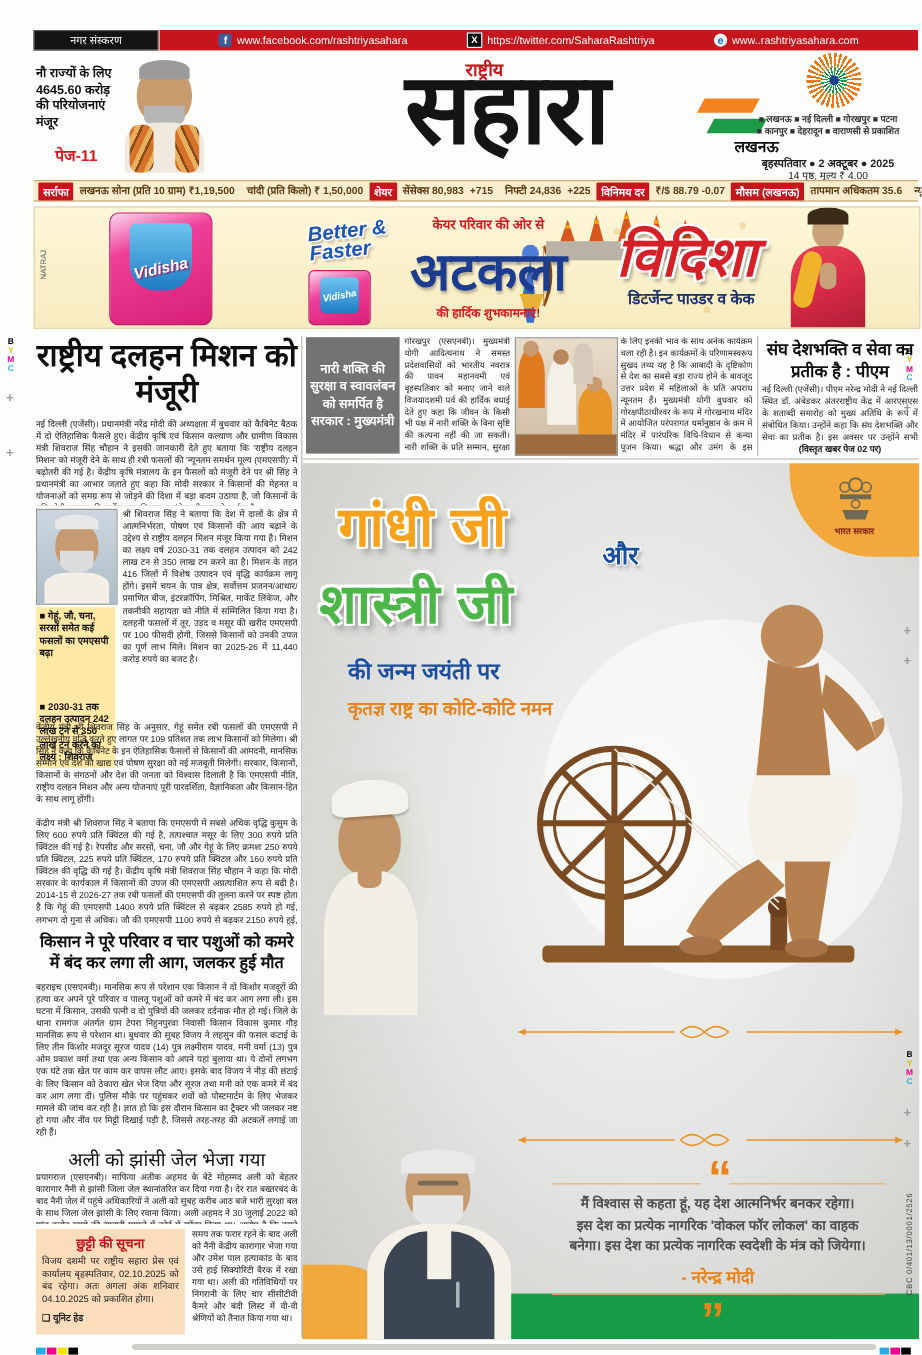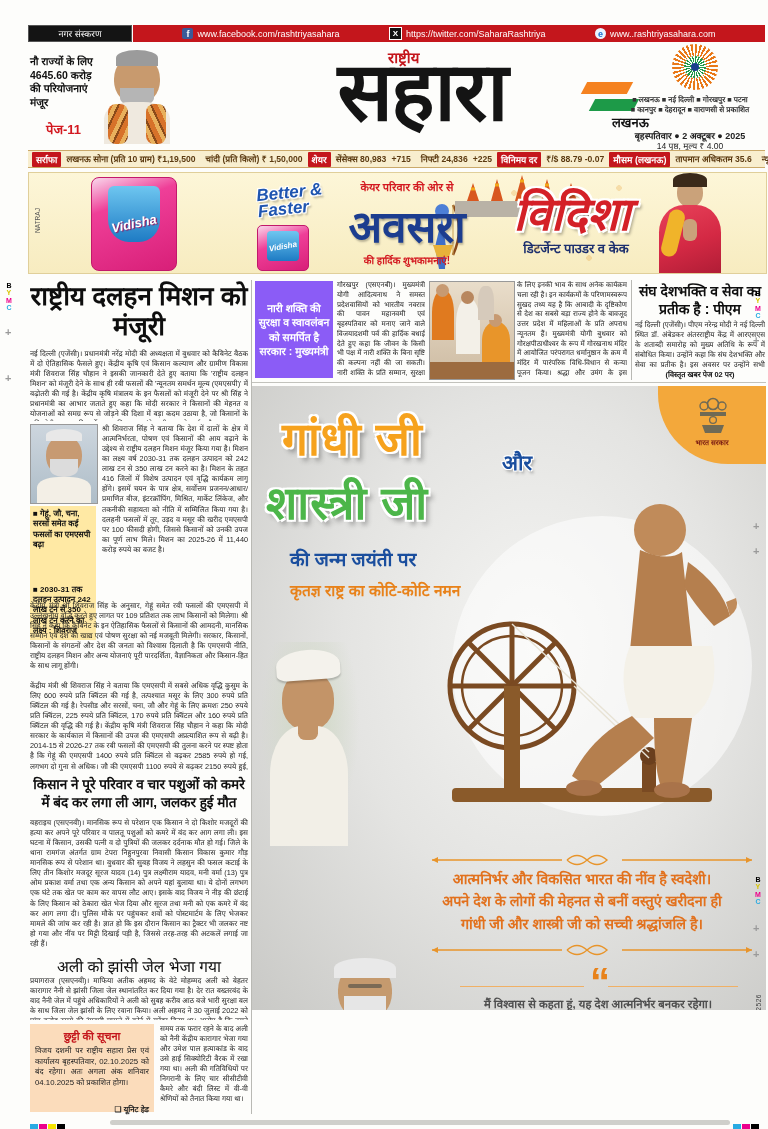--- a/index.html
+++ b/index.html
@@ -114,21 +114,21 @@
     </div>
 
     <div class="abs" style="left:418px;top:2px;width:150px;height:44px;">
       <svg width="150" height="44">
         <rect x="8" y="26" width="134" height="16" fill="#b9b2a6"></rect>
         <path d="M20 26 L26 8 L32 26 Z M44 26 L50 4 L56 26 Z M68 26 L75 0 L82 26 Z M94 26 L100 4 L106 26 Z M118 26 L124 8 L130 26 Z" fill="#d8571f"></path>
         <path d="M24 14 h4 M48 10 h4 M73 6 h4 M98 10 h4 M122 14 h4" stroke="#f2a71b" stroke-width="3"></path>
       </svg>
     </div>
     <div class="abs" style="left:288px;top:6px;width:180px;text-align:center;font-size:11px;font-weight:bold;color:#d31920;">केयर परिवार की ओर से</div>
-    <div class="abs" style="left:288px;top:22px;width:180px;text-align:center;font-size:44px;font-weight:900;color:#1c3d8f;text-shadow:1px 2px 2px rgba(0,0,0,.25);">अवसरा</div>
+    <div class="abs" style="left:288px;top:22px;width:180px;text-align:center;font-size:44px;font-weight:900;color:#1c3d8f;text-shadow:1px 2px 2px rgba(0,0,0,.25);">अटकला</div>
     <div class="abs" style="left:288px;top:80px;width:180px;text-align:center;font-size:10px;font-weight:bold;color:#d31920;">की हार्दिक शुभकामनाएं!</div>
     <div class="abs" style="left:448px;top:8px;width:190px;text-align:center;font-size:46px;font-weight:900;font-style:italic;color:#d42027;text-shadow:-2px -2px 0 #fff,2px -2px 0 #fff,-2px 2px 0 #fff,2px 2px 0 #fff,3px 4px 3px rgba(0,0,0,.3);">विदिशा</div>
     <div class="abs" style="left:452px;top:66px;width:190px;text-align:center;font-size:13px;font-weight:900;color:#1c2f6e;">डिटर्जेन्ट पाउडर व केक</div>
 
     <div class="abs" style="left:616px;top:0;width:92px;height:100px;">
       <div class="abs" style="left:32px;top:4px;width:26px;height:30px;background:#caa27a;border-radius:50% 50% 45% 45%;"></div>
       <div class="abs" style="left:28px;top:0px;width:34px;height:14px;background:#3a2а1a;background:#3a2a1a;border-radius:50% 50% 0 0;"></div>
       <div class="abs" style="left:14px;top:32px;width:62px;height:68px;background:linear-gradient(160deg,#e8425a 0%,#d42944 55%,#b01d36 100%);border-radius:40% 40% 0 0;"></div>
       <div class="abs" style="left:38px;top:46px;width:14px;height:22px;background:#caa27a;border-radius:6px;"></div>
       <div class="abs" style="left:20px;top:36px;width:16px;height:48px;background:#f0b42a;border-radius:8px;transform:rotate(14deg);"></div>
@@ -157,27 +157,27 @@
 
   <div class="abs" style="left:30px;top:776px;width:218px;font-size:13.5px;font-weight:800;line-height:1.35;color:#0e0e0e;text-align:center;">किसान ने पूरे परिवार व चार पशुओं को कमरे में बंद कर लगा ली आग, जलकर हुई मौत</div>
   <div class="abs jtext" style="left:30px;top:818px;width:218px;height:132px;">बहराइच (एसएनबी)। मानसिक रूप से परेशान एक किसान ने दो किशोर मजदूरों की हत्या कर अपने पूरे परिवार व पालतू पशुओं को कमरे में बंद कर आग लगा ली। इस घटना में किसान, उसकी पत्नी व दो पुत्रियों की जलकर दर्दनाक मौत हो गई। जिले के थाना रामगंज अंतर्गत ग्राम टेपरा निहुनपुरवा निवासी किसान विकास कुमार गौड़ मानसिक रूप से परेशान था। बुधवार की सुबह विजय ने लहसुन की फसल कटाई के लिए तीन किशोर मजदूर सूरज यादव (14) पुत्र लक्ष्मीराम यादव, मनी वर्मा (13) पुत्र ओम प्रकाश वर्मा तथा एक अन्य किसान को अपने यहां बुलाया था। ये दोनों लगभग एक घंटे तक खेत पर काम कर वापस लौट आए। इसके बाद विजय ने नीड़ की छंटाई के लिए किसान को ठेकारा खेत भेज दिया और सूरज तथा मनी को एक कमरे में बंद कर आग लगा दी। पुलिस मौके पर पहुंचकर शवों को पोस्टमार्टम के लिए भेजकर मामले की जांच कर रही है। ज्ञात हो कि इस दौरान किसान का ट्रैक्टर भी जलकर नष्ट हो गया और नींव पर मिट्टी दिखाई पड़ी है, जिससे तरह-तरह की अटकलें लगाई जा रही हैं।</div>
 
   <div class="abs" style="left:30px;top:955px;width:218px;font-size:15.5px;font-weight:400;color:#0e0e0e;text-align:center;">अली को झांसी जेल भेजा गया</div>
   <div class="abs jtext" style="left:30px;top:976px;width:218px;height:44px;">प्रयागराज (एसएनबी)। माफिया अतीक अहमद के बेटे मोहम्मद अली को बेहतर कारागार नैनी से झांसी जिला जेल स्थानांतरित कर दिया गया है। देर रात बख्तरबंद के बाद नैनी जेल में पहुंचे अधिकारियों ने अली को सुबह करीब आठ बजे भारी सुरक्षा बल के साथ जिला जेल झांसी के लिए रवाना किया। अली अहमद ने 30 जुलाई 2022 को पांच करोड़ रुपये की रंगदारी मामले में कोर्ट में सरेंडर किया था। आरोप है कि उसने प्रॉपर्टी डीलर जीशान उर्फ जानू से पांच करोड़ रुपये की रंगदारी मांगी थी। लंबे</div>
 
   <div class="abs" style="left:30px;top:1024px;width:124px;height:88px;background:#fbdcbb;padding:4px 5px;box-sizing:border-box;">
     <div style="font-size:11px;font-weight:900;color:#c4161c;text-align:center;margin-bottom:3px;">छुट्टी की सूचना</div>
     <div style="font-size:7.8px;line-height:1.35;color:#222;text-align:justify;">विजय दशमी पर राष्ट्रीय सहारा प्रेस एवं कार्यालय बृहस्पतिवार, 02.10.2025 को बंद रहेगा। अतः अगला अंक शनिवार 04.10.2025 को प्रकाशित होगा।</div>
-    <div style="font-size:7.8px;font-weight:bold;color:#222;text-align:right;margin-top:16px;">❑ यूनिट हेड</div>
+    <div style="font-size:7.8px;font-weight:bold;color:#222;text-align:left;margin-top:5px;">❑ यूनिट हेड</div>
   </div>
   <div class="abs jtext" style="left:160px;top:1024px;width:88px;height:88px;">समय तक फरार रहने के बाद अली को नैनी केंद्रीय कारागार भेजा गया और उमेश पाल हत्याकांड के बाद उसे हाई सिक्योरिटी बैरक में रखा गया था। अली की गतिविधियों पर निगरानी के लिए चार सीसीटीवी कैमरे और बंदी लिस्ट में वी-वी श्रेणियों को तैनात किया गया था।</div>
 
   <div class="vrule" style="left:251px;top:280px;height:834px;"></div>
 
-  <div class="abs" style="left:255px;top:281px;width:78px;height:97px;background:#8b5cf6;display:flex;align-items:center;justify-content:center;padding:2px;box-sizing:border-box;">
+  <div class="abs" style="left:255px;top:281px;width:78px;height:97px;background:#737373;display:flex;align-items:center;justify-content:center;padding:2px;box-sizing:border-box;">
     <div style="color:#fff;font-size:10.5px;font-weight:900;line-height:1.35;text-align:center;">नारी शक्ति की सुरक्षा व स्वावलंबन को समर्पित है सरकार : मुख्यमंत्री</div>
   </div>
   <div class="abs jtext" style="left:337px;top:281px;width:88px;height:97px;font-size:7.1px;">गोरखपुर (एसएनबी)। मुख्यमंत्री योगी आदित्यनाथ ने समस्त प्रदेशवासियों को भारतीय नवरात्र की पावन महानवमी एवं बृहस्पतिवार को मनाए जाने वाले विजयादशमी पर्व की हार्दिक बधाई देते हुए कहा कि जीवन के किसी भी पक्ष में नारी शक्ति के बिना सृष्टि की कल्पना नहीं की जा सकती। नारी शक्ति के प्रति सम्मान, सुरक्षा और स्वावलंबन</div>
 
   <div class="abs" style="left:429px;top:281px;width:84px;height:97px;border:1px solid #999;overflow:hidden;background:linear-gradient(#e9ddca,#cdbba2);">
     <div class="abs" style="left:2px;top:8px;width:22px;height:50px;background:#e07a1f;border-radius:45% 45% 0 0;"></div>
     <div class="abs" style="left:6px;top:2px;width:13px;height:13px;background:#c79a72;border-radius:50%;"></div>
     <div class="abs" style="left:26px;top:16px;width:24px;height:56px;background:#f3f0e8;border-radius:45% 45% 0 0;"></div>
     <div class="abs" style="left:31px;top:9px;width:13px;height:13px;background:#b8875e;border-radius:50%;"></div>
     <div class="abs" style="left:52px;top:40px;width:28px;height:40px;background:#e8952a;border-radius:45% 45% 0 0;"></div>
@@ -187,21 +187,21 @@
   </div>
 
   <div class="abs jtext" style="left:517px;top:281px;width:110px;height:97px;font-size:7.1px;">के लिए इनकी भाव के साथ अनेक कार्यक्रम चला रही है। इन कार्यक्रमों के परिणामस्वरूप सुखद तथ्य यह है कि आबादी के दृष्टिकोण से देश का सबसे बड़ा राज्य होने के बावजूद उत्तर प्रदेश में महिलाओं के प्रति अपराध न्यूनतम हैं। मुख्यमंत्री योगी बुधवार को गोरक्षपीठाधीश्वर के रूप में गोरखनाथ मंदिर में आयोजित परंपरागत धर्मानुष्ठान के क्रम में मंदिर में पारंपरिक विधि-विधान से कन्या पूजन किया। श्रद्धा और उमंग के इस अनुष्ठान में मातृ शक्ति व नारी शक्ति के प्रति आदर का भाव झलका।</div>
 
   <div class="vrule" style="left:631px;top:280px;height:100px;"></div>
 
   <div class="abs" style="left:635px;top:282px;width:130px;font-size:14px;font-weight:800;line-height:1.3;color:#0e0e0e;text-align:center;">संघ देशभक्ति व सेवा का प्रतीक है : पीएम</div>
   <div class="abs jtext" style="left:635px;top:320px;width:130px;height:50px;font-size:7.2px;">नई दिल्ली (एजेंसी)। पीएम नरेन्द्र मोदी ने नई दिल्ली स्थित डॉ. अंबेडकर अंतरराष्ट्रीय केंद्र में आरएसएस के शताब्दी समारोह को मुख्य अतिथि के रूप में संबोधित किया। उन्होंने कहा कि संघ देशभक्ति और सेवा का प्रतीक है। इस अवसर पर उन्होंने सभी नागरिकों को नवरात्र की शुभकामनाएं दीं।</div>
   <div class="abs" style="left:635px;top:369px;width:130px;font-size:7.4px;font-weight:bold;color:#111;text-align:center;">(विस्तृत खबर पेज 02 पर)</div>
 
-  <div class="abs" style="left:252px;top:386px;width:514px;height:624px;background:radial-gradient(ellipse at 55% 42%,#f5f5f3 0%,#e4e4e2 48%,#c9c9c6 100%);overflow:hidden;">
+  <div class="abs" style="left:252px;top:386px;width:514px;height:730px;background:radial-gradient(ellipse at 55% 42%,#f5f5f3 0%,#e4e4e2 48%,#c9c9c6 100%);overflow:hidden;">
 
     <div class="abs" style="right:0;top:0;width:108px;height:78px;background:#f3a83b;border-radius:0 0 0 70px;">
       <div class="abs" style="left:38px;top:8px;width:34px;height:42px;">
         <svg width="34" height="42" viewBox="0 0 34 42">
           <circle cx="17" cy="10" r="5.5" fill="none" stroke="#6f6a55" stroke-width="1.6"></circle>
           <circle cx="8" cy="12" r="4" fill="none" stroke="#6f6a55" stroke-width="1.4"></circle>
           <circle cx="26" cy="12" r="4" fill="none" stroke="#6f6a55" stroke-width="1.4"></circle>
           <rect x="4" y="18" width="26" height="4" fill="#6f6a55"></rect>
           <circle cx="17" cy="26" r="3.4" fill="none" stroke="#6f6a55" stroke-width="1.3"></circle>
           <path d="M6 31 h22 l-3 8 h-16 Z" fill="#6f6a55"></path>
@@ -257,25 +257,20 @@
 
     <div class="abs" style="left:180px;top:466px;width:320px;height:16px;">
       <svg width="320" height="16">
           <line x1="0" y1="8" x2="130" y2="8" stroke="#e8942a" stroke-width="1.4"></line>
           <line x1="190" y1="8" x2="320" y2="8" stroke="#e8942a" stroke-width="1.4"></line>
           <path d="M135 8 q10 -9 20 0 q10 9 20 0 q-10 -9 -20 0 q-10 9 -20 0" stroke="#e8942a" fill="none" stroke-width="1.4"></path>
           <path d="M0 8 l6 -3 v6 Z M320 8 l-6 -3 v6 Z" fill="#e8942a"></path>
         </svg>
     </div>
 
-    <div class="abs" style="left:150px;top:482px;width:360px;text-align:center;font-size:14.4px;font-weight:800;color:#e2711d;line-height:1.55;">
-      <div>आत्मनिर्भर और विकसित भारत की नींव है स्वदेशी।</div>
-      <div>अपने देश के लोगों की मेहनत से बनीं वस्तुएं खरीदना ही</div>
-      <div>गांधी जी और शास्त्री जी को सच्ची श्रद्धांजलि है।</div>
-    </div>
 
     <div class="abs" style="left:180px;top:556px;width:320px;height:16px;">
       <svg width="320" height="16">
           <line x1="0" y1="8" x2="130" y2="8" stroke="#e8942a" stroke-width="1.4"></line>
           <line x1="190" y1="8" x2="320" y2="8" stroke="#e8942a" stroke-width="1.4"></line>
           <path d="M135 8 q10 -9 20 0 q10 9 20 0 q-10 -9 -20 0 q-10 9 -20 0" stroke="#e8942a" fill="none" stroke-width="1.4"></path>
           <path d="M0 8 l6 -3 v6 Z M320 8 l-6 -3 v6 Z" fill="#e8942a"></path>
         </svg>
     </div>
 

